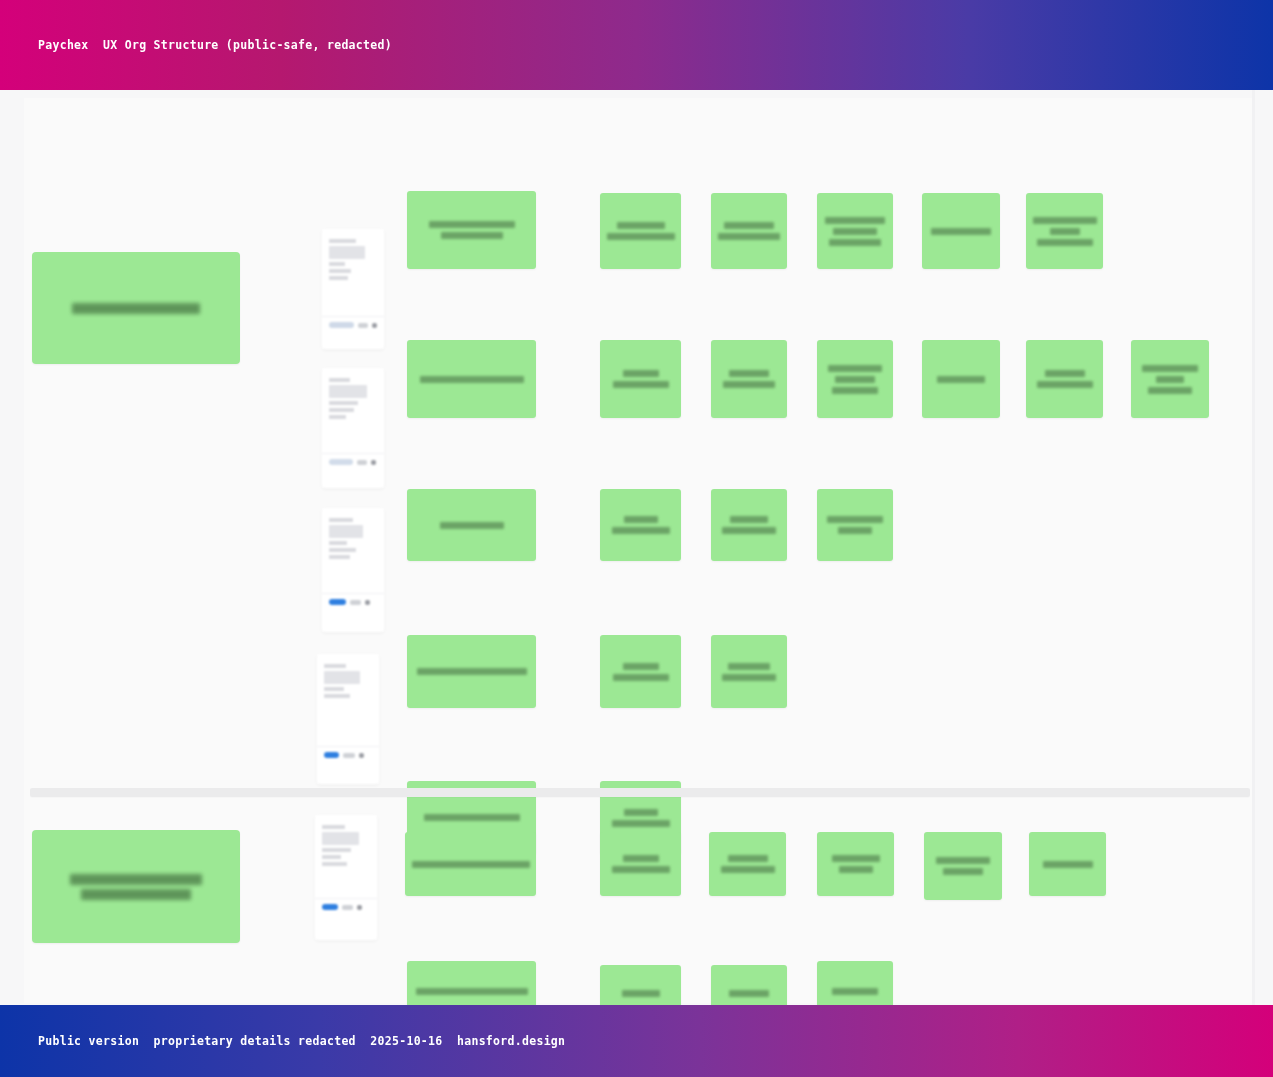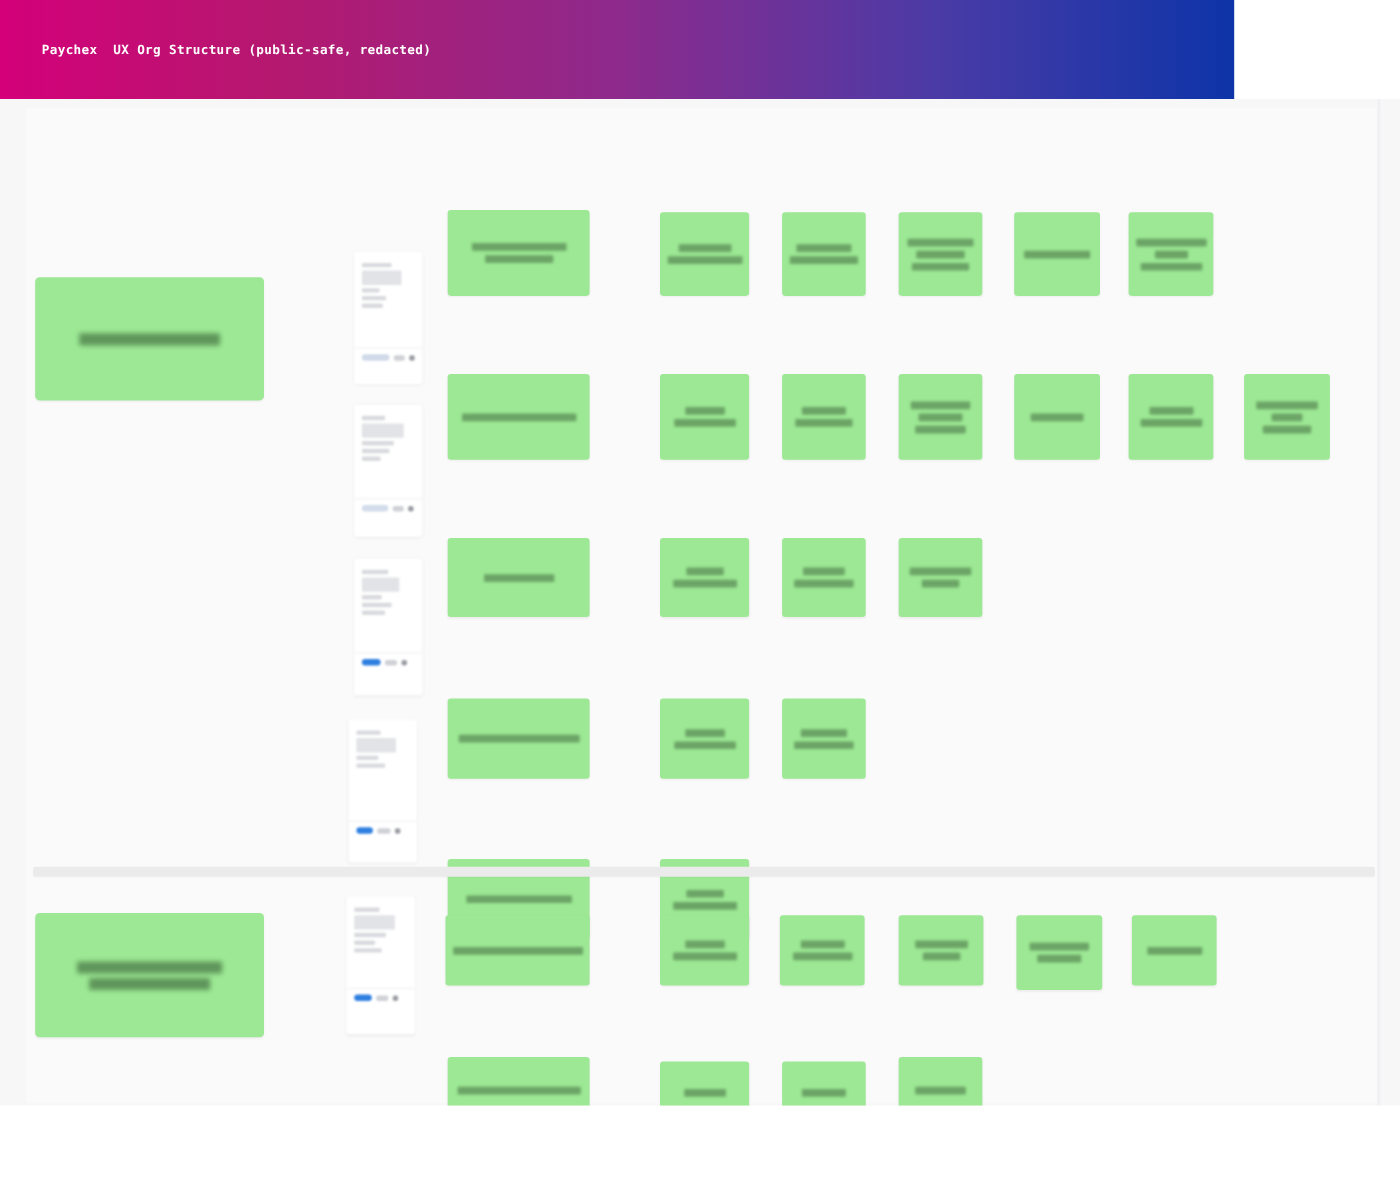--- a/index.html
+++ b/index.html
@@ -17,21 +17,21 @@
     width: 1273px;
     height: 1077px;
     overflow: hidden;
     background: #ffffff;
   }
 
   
   .banner {
     position: absolute;
     left: 0;
-    width: 1122px;
+    width: 1273px;
     display: flex;
     align-items: center;
     z-index: 40;
   }
   .banner-header {
     top: 0;
     height: 90px;
     background: linear-gradient(90deg, #d4007a 0%, #b5186f 22%, #8e2a8c 50%, #4a3ba6 76%, #0d34a8 100%);
   }
   .banner-footer {
@@ -388,14 +388,17 @@
         <div class="thumb-dot dark" style="width:5px;"></div>
       </div>
     </div>
 
   </div>
 
   <div class="banner banner-header">
     <span class="banner-text">Paychex  UX Org Structure (public-safe, redacted)</span>
   </div>
 
+  <div class="banner banner-footer">
+    <span class="banner-text">Public version  proprietary details redacted  2025-10-16  hansford.design</span>
+  </div>
 
 </div>
 
 </body></html>

